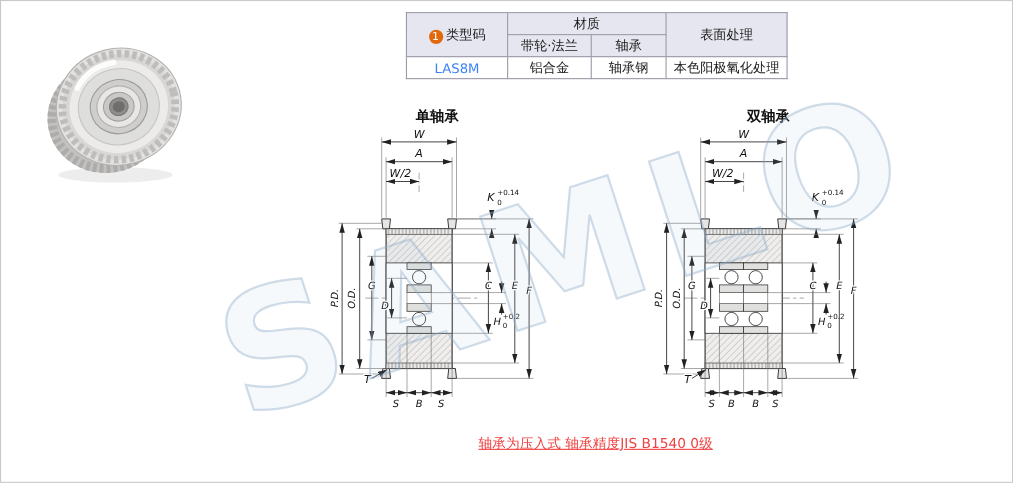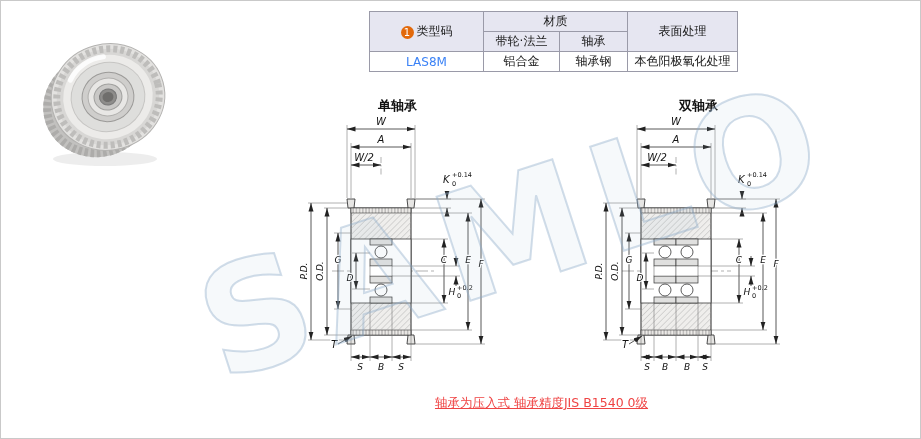--- a/index.html
+++ b/index.html
@@ -69,21 +69,21 @@
         <ellipse cx="0" cy="0" rx="8.5" ry="8" fill="#8e8d8b" stroke="#777777"></ellipse>
         <ellipse cx="0" cy="0" rx="5.5" ry="5" fill="#6f6e6c"></ellipse>
         <path d="M -32,-26 A 40 37 0 0 1 6,-40" stroke="rgba(255,255,255,0.85)" stroke-width="5" fill="none" stroke-linecap="round"></path>
       </g>
     </svg>
   </div>
 
   <table class="spec">
     <tbody>
         <tr>
-      <th rowspan="2" style="width:114px">
+      <th rowspan="2" style="width:92px">
         <span class="badge">1</span><span>类型码</span>
       </th>
       <th colspan="2">材质</th>
       <th rowspan="2" style="width:110px">表面处理</th>
     </tr>
     <tr>
       <th style="width:76px">带轮·法兰</th>
       <th style="width:68px">轴承</th>
     </tr>
     <tr>

